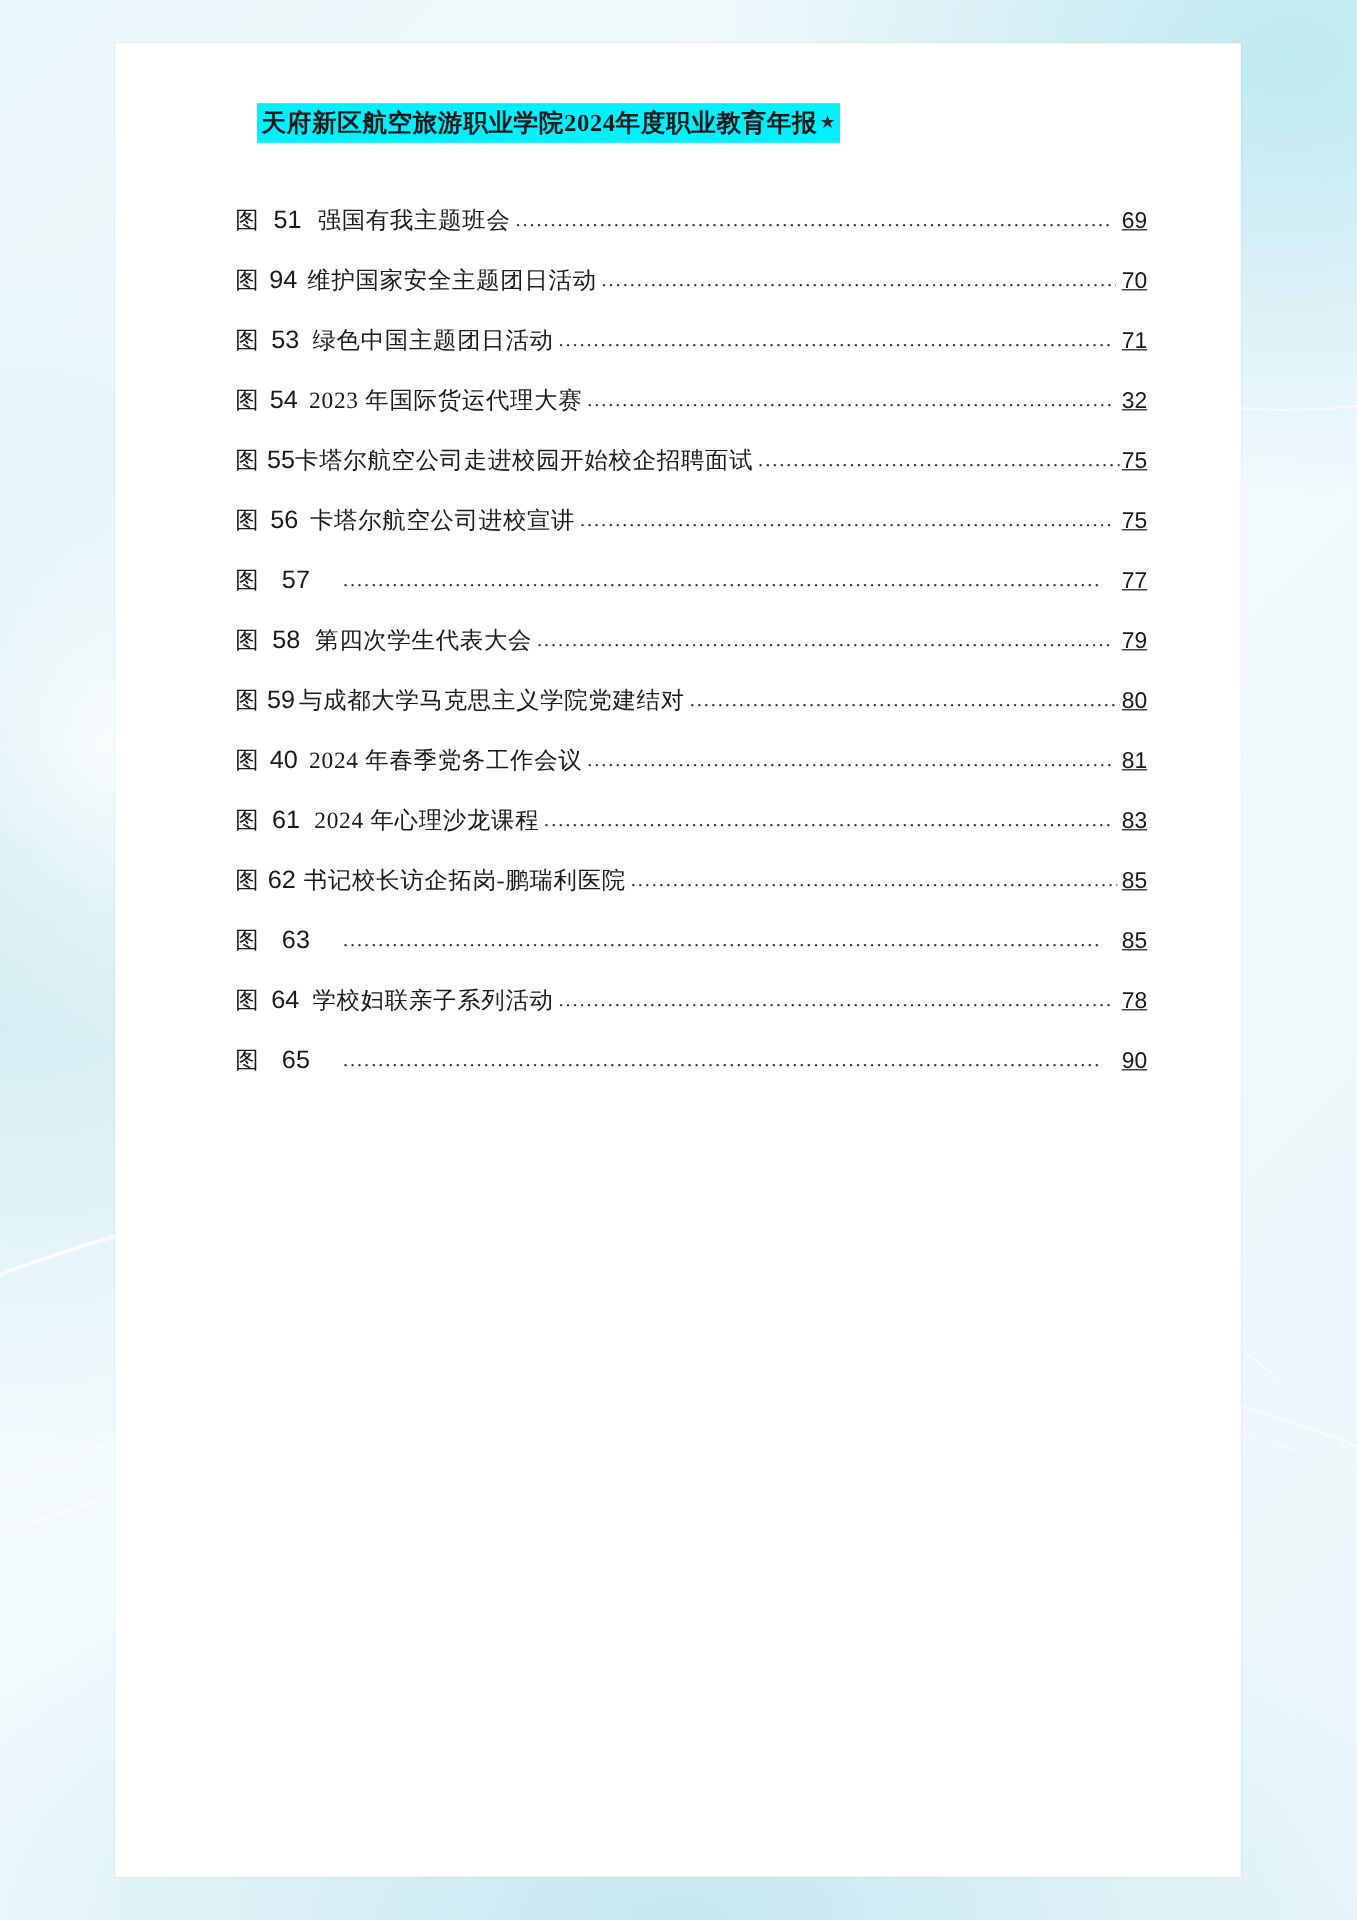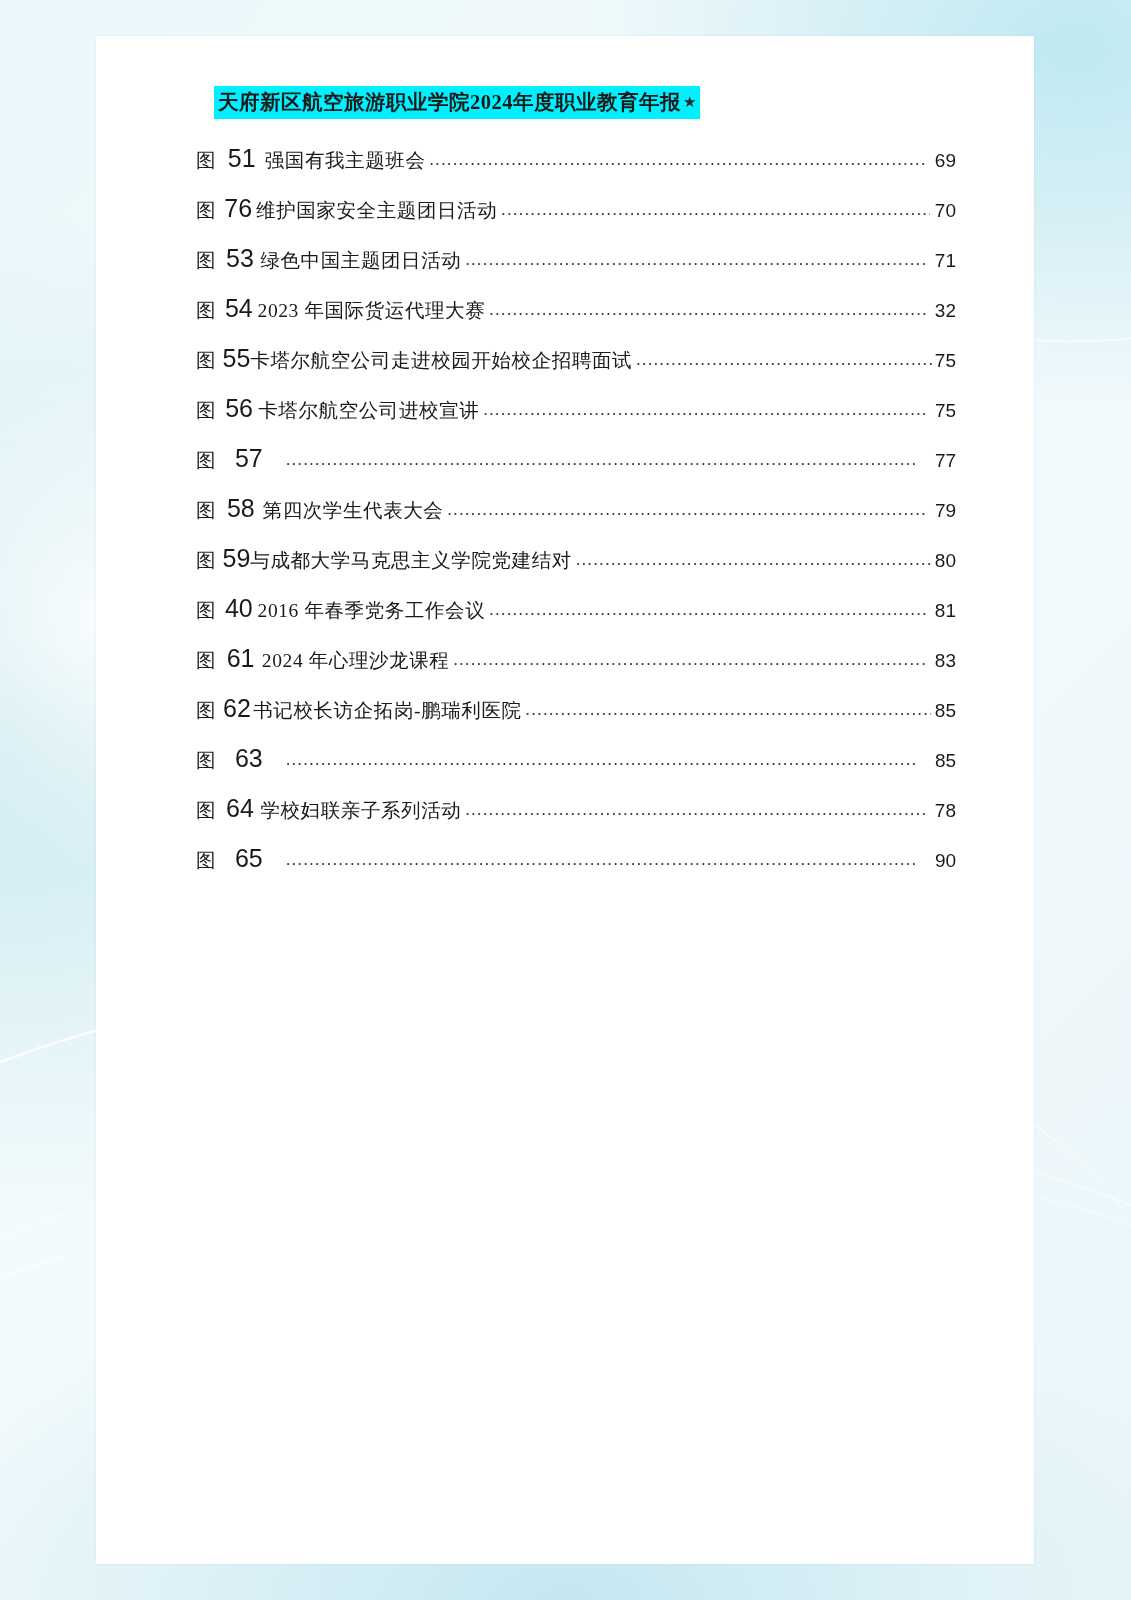--- a/index.html
+++ b/index.html
@@ -114,42 +114,44 @@
   }
   .fig-label {
     width: 42px;
     text-align: left;
     letter-spacing: 1px;
   }
   .fig-num {
     width: 60px;
     text-align: left;
     font-family: "Liberation Sans", sans-serif;
-    font-size: 25px;
+    font-size: 21px;
     padding-left: 6px;
+    margin-top: 28px;
   }
   .fig-title {
     white-space: nowrap;
     letter-spacing: 0.6px;
   }
   .dots {
     flex: 1 1 auto;
     overflow: hidden;
     white-space: nowrap;
     margin: 0 2px 0 4px;
     color: #333;
     font-size: 17px;
     letter-spacing: 1.6px;
     transform: translateY(-2px);
   }
   .page-num {
     width: 46px;
     text-align: right;
     font-family: "Liberation Sans", sans-serif;
     font-size: 19px;
+    text-decoration: underline;
   }
 </style>
 </head>
 <body>
 
 <div class="page-bg">
   <div class="glow-tl"></div>
   <div class="swoosh sw4"></div>
   <div class="swoosh sw1"></div>
   <div class="swoosh sw2"></div>
@@ -168,21 +170,21 @@
       <div class="toc-row">
         <span class="fig-label">图</span>
         <span class="fig-num">51</span>
         <span class="fig-title">强国有我主题班会</span>
         <span class="dots">..........................................................................................................................................</span>
         <span class="page-num">69</span>
       </div>
 
       <div class="toc-row">
         <span class="fig-label">图</span>
-        <span class="fig-num">76</span>
+        <span class="fig-num">94</span>
         <span class="fig-title">维护国家安全主题团日活动</span>
         <span class="dots">..........................................................................................................................................</span>
         <span class="page-num">70</span>
       </div>
 
       <div class="toc-row">
         <span class="fig-label">图</span>
         <span class="fig-num">53</span>
         <span class="fig-title">绿色中国主题团日活动</span>
         <span class="dots">..........................................................................................................................................</span>
@@ -232,21 +234,21 @@
         <span class="fig-label">图</span>
         <span class="fig-num">59</span>
         <span class="fig-title">与成都大学马克思主义学院党建结对</span>
         <span class="dots">..........................................................................................................................................</span>
         <span class="page-num">80</span>
       </div>
 
       <div class="toc-row">
         <span class="fig-label">图</span>
         <span class="fig-num">40</span>
-        <span class="fig-title">2016 年春季党务工作会议</span>
+        <span class="fig-title">2024 年春季党务工作会议</span>
         <span class="dots">..........................................................................................................................................</span>
         <span class="page-num">81</span>
       </div>
 
       <div class="toc-row">
         <span class="fig-label">图</span>
         <span class="fig-num">61</span>
         <span class="fig-title">2024 年心理沙龙课程</span>
         <span class="dots">..........................................................................................................................................</span>
         <span class="page-num">83</span>

